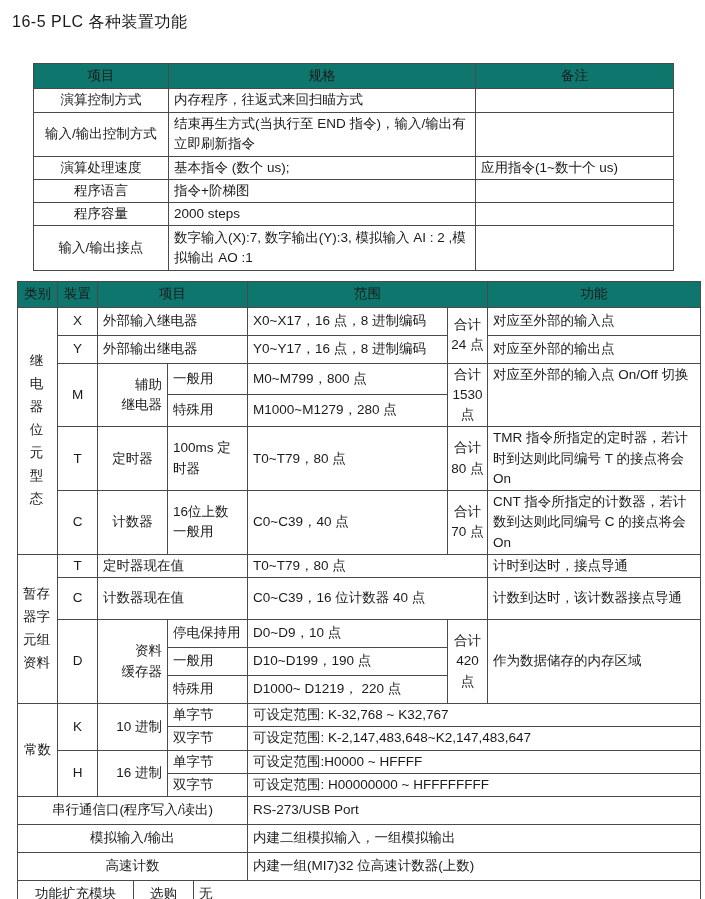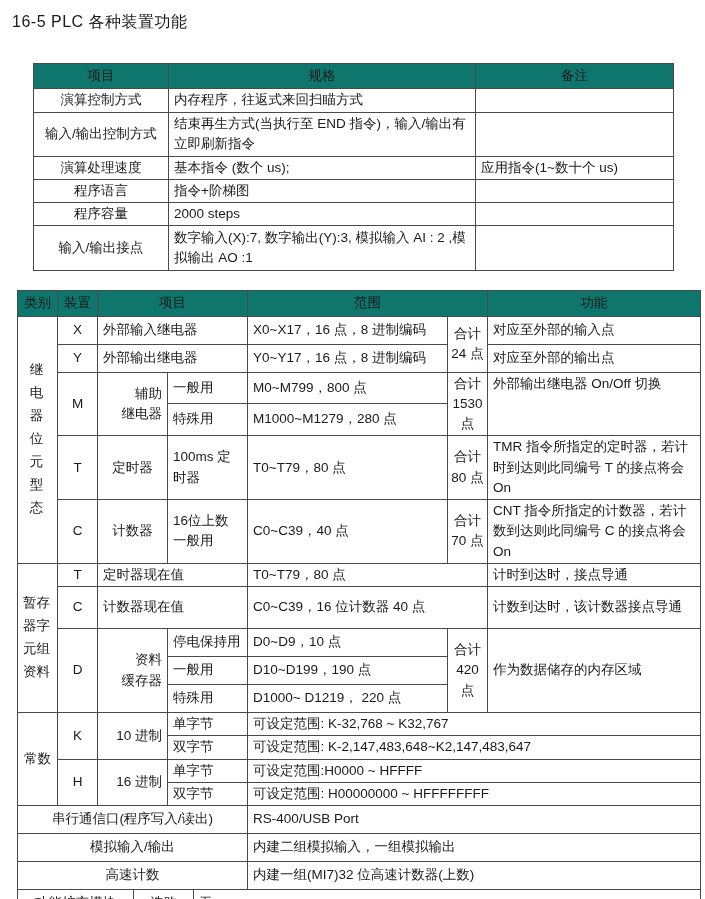--- a/index.html
+++ b/index.html
@@ -28,21 +28,21 @@
     vertical-align: middle;
     overflow: hidden;
   }
   table.t th {
     background: #0f766e;
     font-weight: normal;
     text-align: center;
     padding: 2px 4px;
   }
   #table1 { margin: 30px 0 0 33px; width: 640px; }
-  #table2 { margin: 19px 0 0 17px; width: 683px; }
+  #table2 { margin: 10px 0 0 17px; width: 683px; }
   #table2b { margin: -1px 0 0 17px; width: 683px; }
   .c  { text-align: center; }
   .vt { vertical-align: top !important; }
   .ka { word-break: keep-all; text-align: right; }
   .total { text-align: center; word-break: break-all; padding: 1px 2px !important; }
   .cat { text-align: center; }
   .cat span { display: inline-block; word-break: break-all; text-align: left; line-height: 1.7; }
   .cat.w1 span { width: 1.15em; }
   .cat.w2 span { width: 2.35em; }
 </style>
@@ -128,21 +128,21 @@
     <td colspan="2">外部输出继电器</td>
     <td>Y0~Y17，16 点，8 进制编码</td>
     <td>对应至外部的输出点</td>
   </tr>
   <tr style="height:27px">
     <td rowspan="2" class="c">M</td>
     <td rowspan="2" class="c ka">辅助 继电器</td>
     <td>一般用</td>
     <td>M0~M799，800 点</td>
     <td rowspan="2" class="total">合计 1530 点</td>
-    <td rowspan="2" class="vt">外部输出继电器 On/Off 切换</td>
+    <td rowspan="2" class="vt">对应至外部的输入点 On/Off 切换</td>
   </tr>
   <tr style="height:28px">
     <td>特殊用</td>
     <td>M1000~M1279，280 点</td>
   </tr>
   <tr style="height:57px">
     <td class="c">T</td>
     <td class="c">定时器</td>
     <td>100ms 定时器</td>
     <td>T0~T79，80 点</td>
@@ -205,21 +205,21 @@
     <td>单字节</td>
     <td colspan="3">可设定范围:H0000 ~ HFFFF</td>
   </tr>
   <tr style="height:22px">
     <td>双字节</td>
     <td colspan="3">可设定范围: H00000000 ~ HFFFFFFFF</td>
   </tr>
 
   <tr style="height:28px">
     <td colspan="4" class="c">串行通信口(程序写入/读出)</td>
-    <td colspan="3">RS-400/USB Port</td>
+    <td colspan="3">RS-273/USB Port</td>
   </tr>
   <tr style="height:28px">
     <td colspan="4" class="c">模拟输入/输出</td>
     <td colspan="3">内建二组模拟输入，一组模拟输出</td>
   </tr>
   <tr style="height:28px">
     <td colspan="4" class="c">高速计数</td>
     <td colspan="3">内建一组(MI7)32 位高速计数器(上数)</td>
   </tr>
 </tbody>

